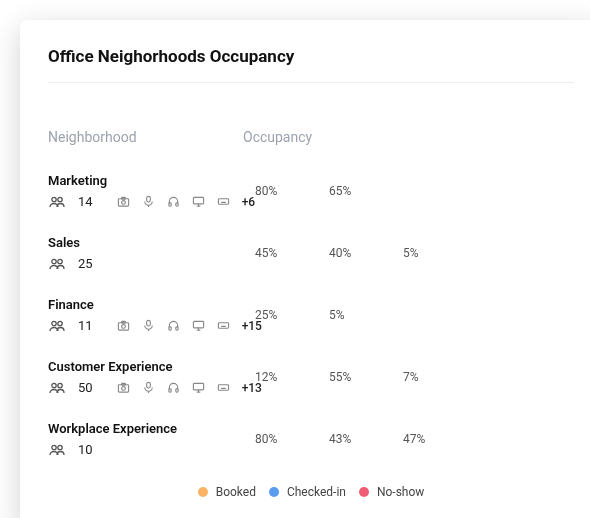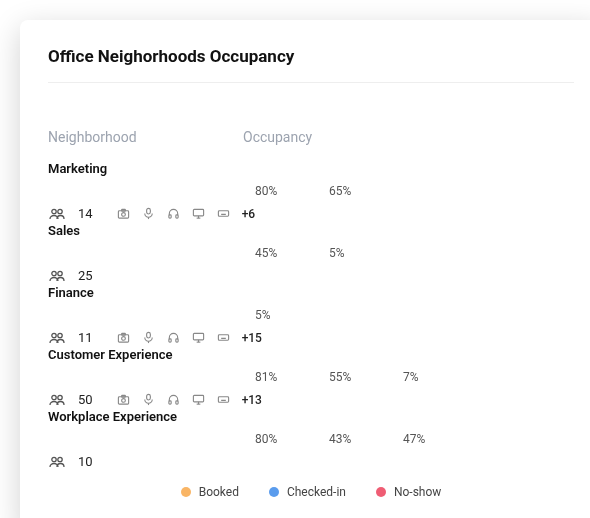--- a/index.html
+++ b/index.html
@@ -41,21 +41,21 @@
   .col-header {
     font-size: 14px;
     color: #9ca3af;
     margin-bottom: 14px;
     margin-top: 28px;
   }
   .row {
     height: 62px;
     display: flex;
     flex-direction: column;
-    justify-content: space-between;
+    justify-content: center;
     padding-top: 2px;
   }
   .dept {
     font-size: 13px;
     font-weight: 600;
     color: #111;
     margin-bottom: 6px;
   }
   .meta {
     display: flex;
@@ -116,21 +116,21 @@
   .pct {
     width: 38px;
     text-align: left;
     font-size: 12px;
     color: #555;
     flex-shrink: 0;
   }
   .legend {
     display: flex;
     justify-content: center;
-    gap: 30px;
+    gap: 13px;
     margin-top: 16px;
     font-size: 12px;
     color: #444;
   }
   .legend-item {
     display: inline-flex;
     align-items: center;
     gap: 8px;
   }
   .dot {
@@ -349,39 +349,51 @@
           </div>
           <div class="bars-cell">
             <div class="bar-line">
               <div class="track">
                 <div class="fill" style="width: 45%; background: rgb(249, 181, 101);"></div>
               </div>
               <div class="pct">45%</div>
             </div>
             <div class="bar-line">
               <div class="track">
+                <div class="fill" style="width: 40%; background: rgb(90, 156, 237);"></div>
+              </div>
+              <div class="pct">40%</div>
+            </div>
+            <div class="bar-line">
+              <div class="track">
                 <div class="fill" style="width: 5%; background: rgb(239, 93, 116);"></div>
               </div>
               <div class="pct">5%</div>
             </div>
           </div>
           <div class="bars-cell">
             <div class="bar-line">
               <div class="track">
+                <div class="fill" style="width: 25%; background: rgb(90, 156, 237);"></div>
+              </div>
+              <div class="pct">25%</div>
+            </div>
+            <div class="bar-line">
+              <div class="track">
                 <div class="fill" style="width: 5%; background: rgb(239, 93, 116);"></div>
               </div>
               <div class="pct">5%</div>
             </div>
           </div>
           <div class="bars-cell">
             <div class="bar-line">
               <div class="track">
                 <div class="fill" style="width: 81%; background: rgb(249, 181, 101);"></div>
               </div>
-              <div class="pct">81%</div>
+              <div class="pct">12%</div>
             </div>
             <div class="bar-line">
               <div class="track">
                 <div class="fill" style="width: 55%; background: rgb(90, 156, 237);"></div>
               </div>
               <div class="pct">55%</div>
             </div>
             <div class="bar-line">
               <div class="track">
                 <div class="fill" style="width: 7%; background: rgb(239, 93, 116);"></div>

